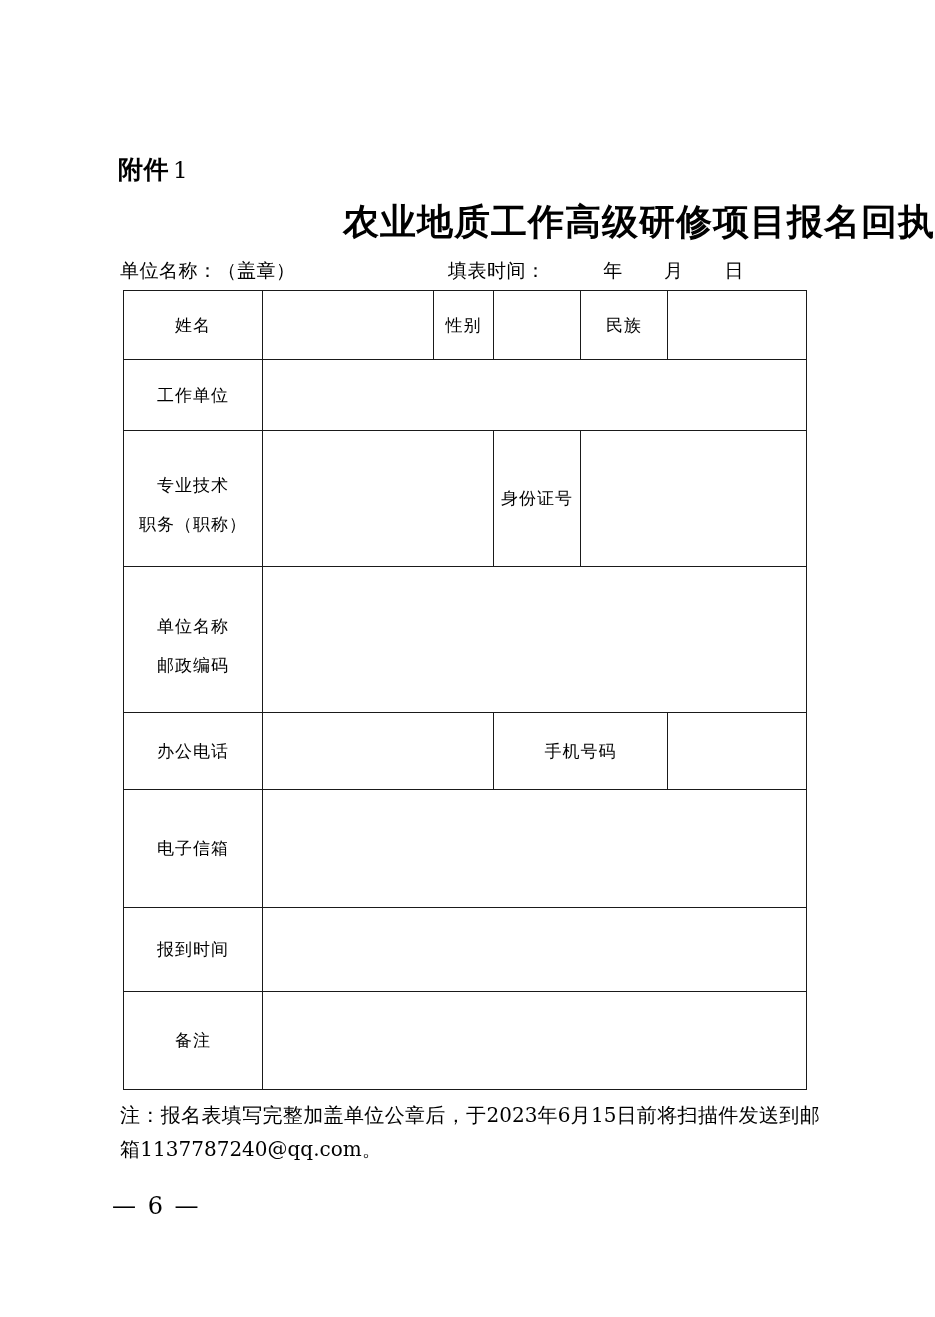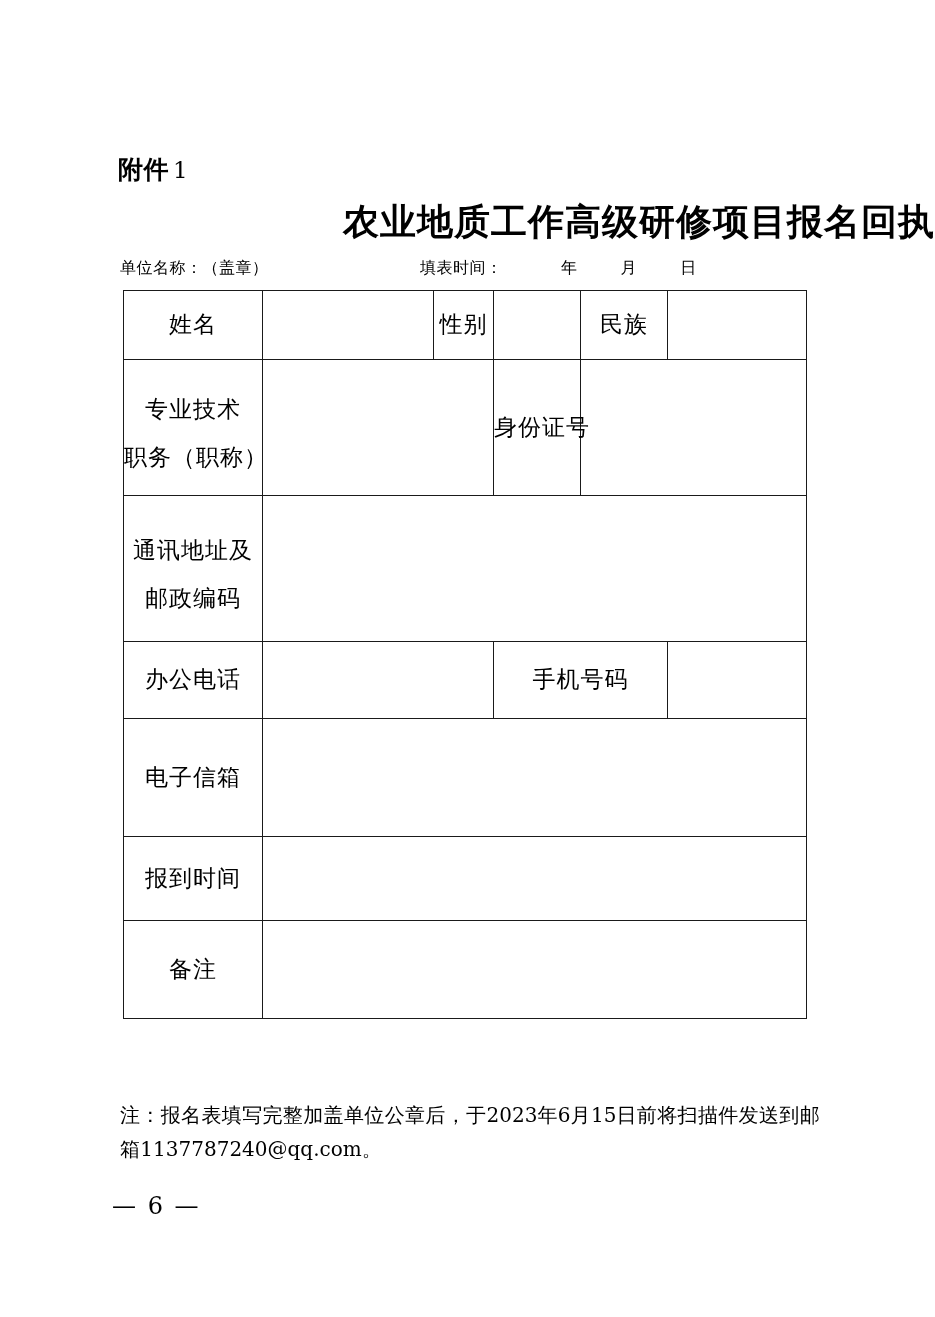--- a/index.html
+++ b/index.html
@@ -54,21 +54,21 @@
     letter-spacing: 1px;
     white-space: nowrap;
   }
 
   
   .meta-line {
     position: absolute;
     left: 120px;
     top: 258px;
     width: 690px;
-    font-size: 16px;
+    font-size: 19px;
     letter-spacing: 0.5px;
     white-space: nowrap;
   }
   .meta-left {
     display: inline-block;
   }
   .meta-right {
     display: inline-block;
     margin-left: 146px;
   }
@@ -83,21 +83,21 @@
   .form-table {
     position: absolute;
     left: 123px;
     top: 290px;
     width: 683px;
     border-collapse: collapse;
     table-layout: fixed;
   }
   .form-table td {
     border: 1.4px solid #1a1a1a;
-    font-size: 23px;
+    font-size: 17px;
     text-align: center;
     vertical-align: middle;
     padding: 0;
     letter-spacing: 1px;
     line-height: 1.55;
   }
   .form-table td.blank { }
 
   .r-name    { height: 69px; }
   .r-unit    { height: 71px; }
@@ -171,34 +171,38 @@
     <tbody>
         <tr class="r-name">
       <td class="lbl">姓名</td>
       <td class="blank" colspan="3"></td>
       <td class="lbl">性别</td>
       <td class="blank" colspan="2"></td>
       <td class="lbl">民族</td>
       <td class="blank"></td>
     </tr>
 
+    <tr class="r-unit">
+      <td class="lbl">工作单位</td>
+      <td class="blank" colspan="8"></td>
+    </tr>
 
     <tr class="r-title">
       <td class="lbl">
         <span class="ln">专业技术</span>
         <span class="ln">职务（职称）</span>
       </td>
       <td class="blank" colspan="4"></td>
       <td class="lbl" colspan="2">身份证号</td>
       <td class="blank" colspan="2"></td>
     </tr>
 
     <tr class="r-addr">
       <td class="lbl">
-        <span class="ln">通讯地址及</span>
+        <span class="ln">单位名称</span>
         <span class="ln">邮政编码</span>
       </td>
       <td class="blank" colspan="8"></td>
     </tr>
 
     <tr class="r-office">
       <td class="lbl">办公电话</td>
       <td class="blank" colspan="4"></td>
       <td class="lbl" colspan="3">手机号码</td>
       <td class="blank"></td>

